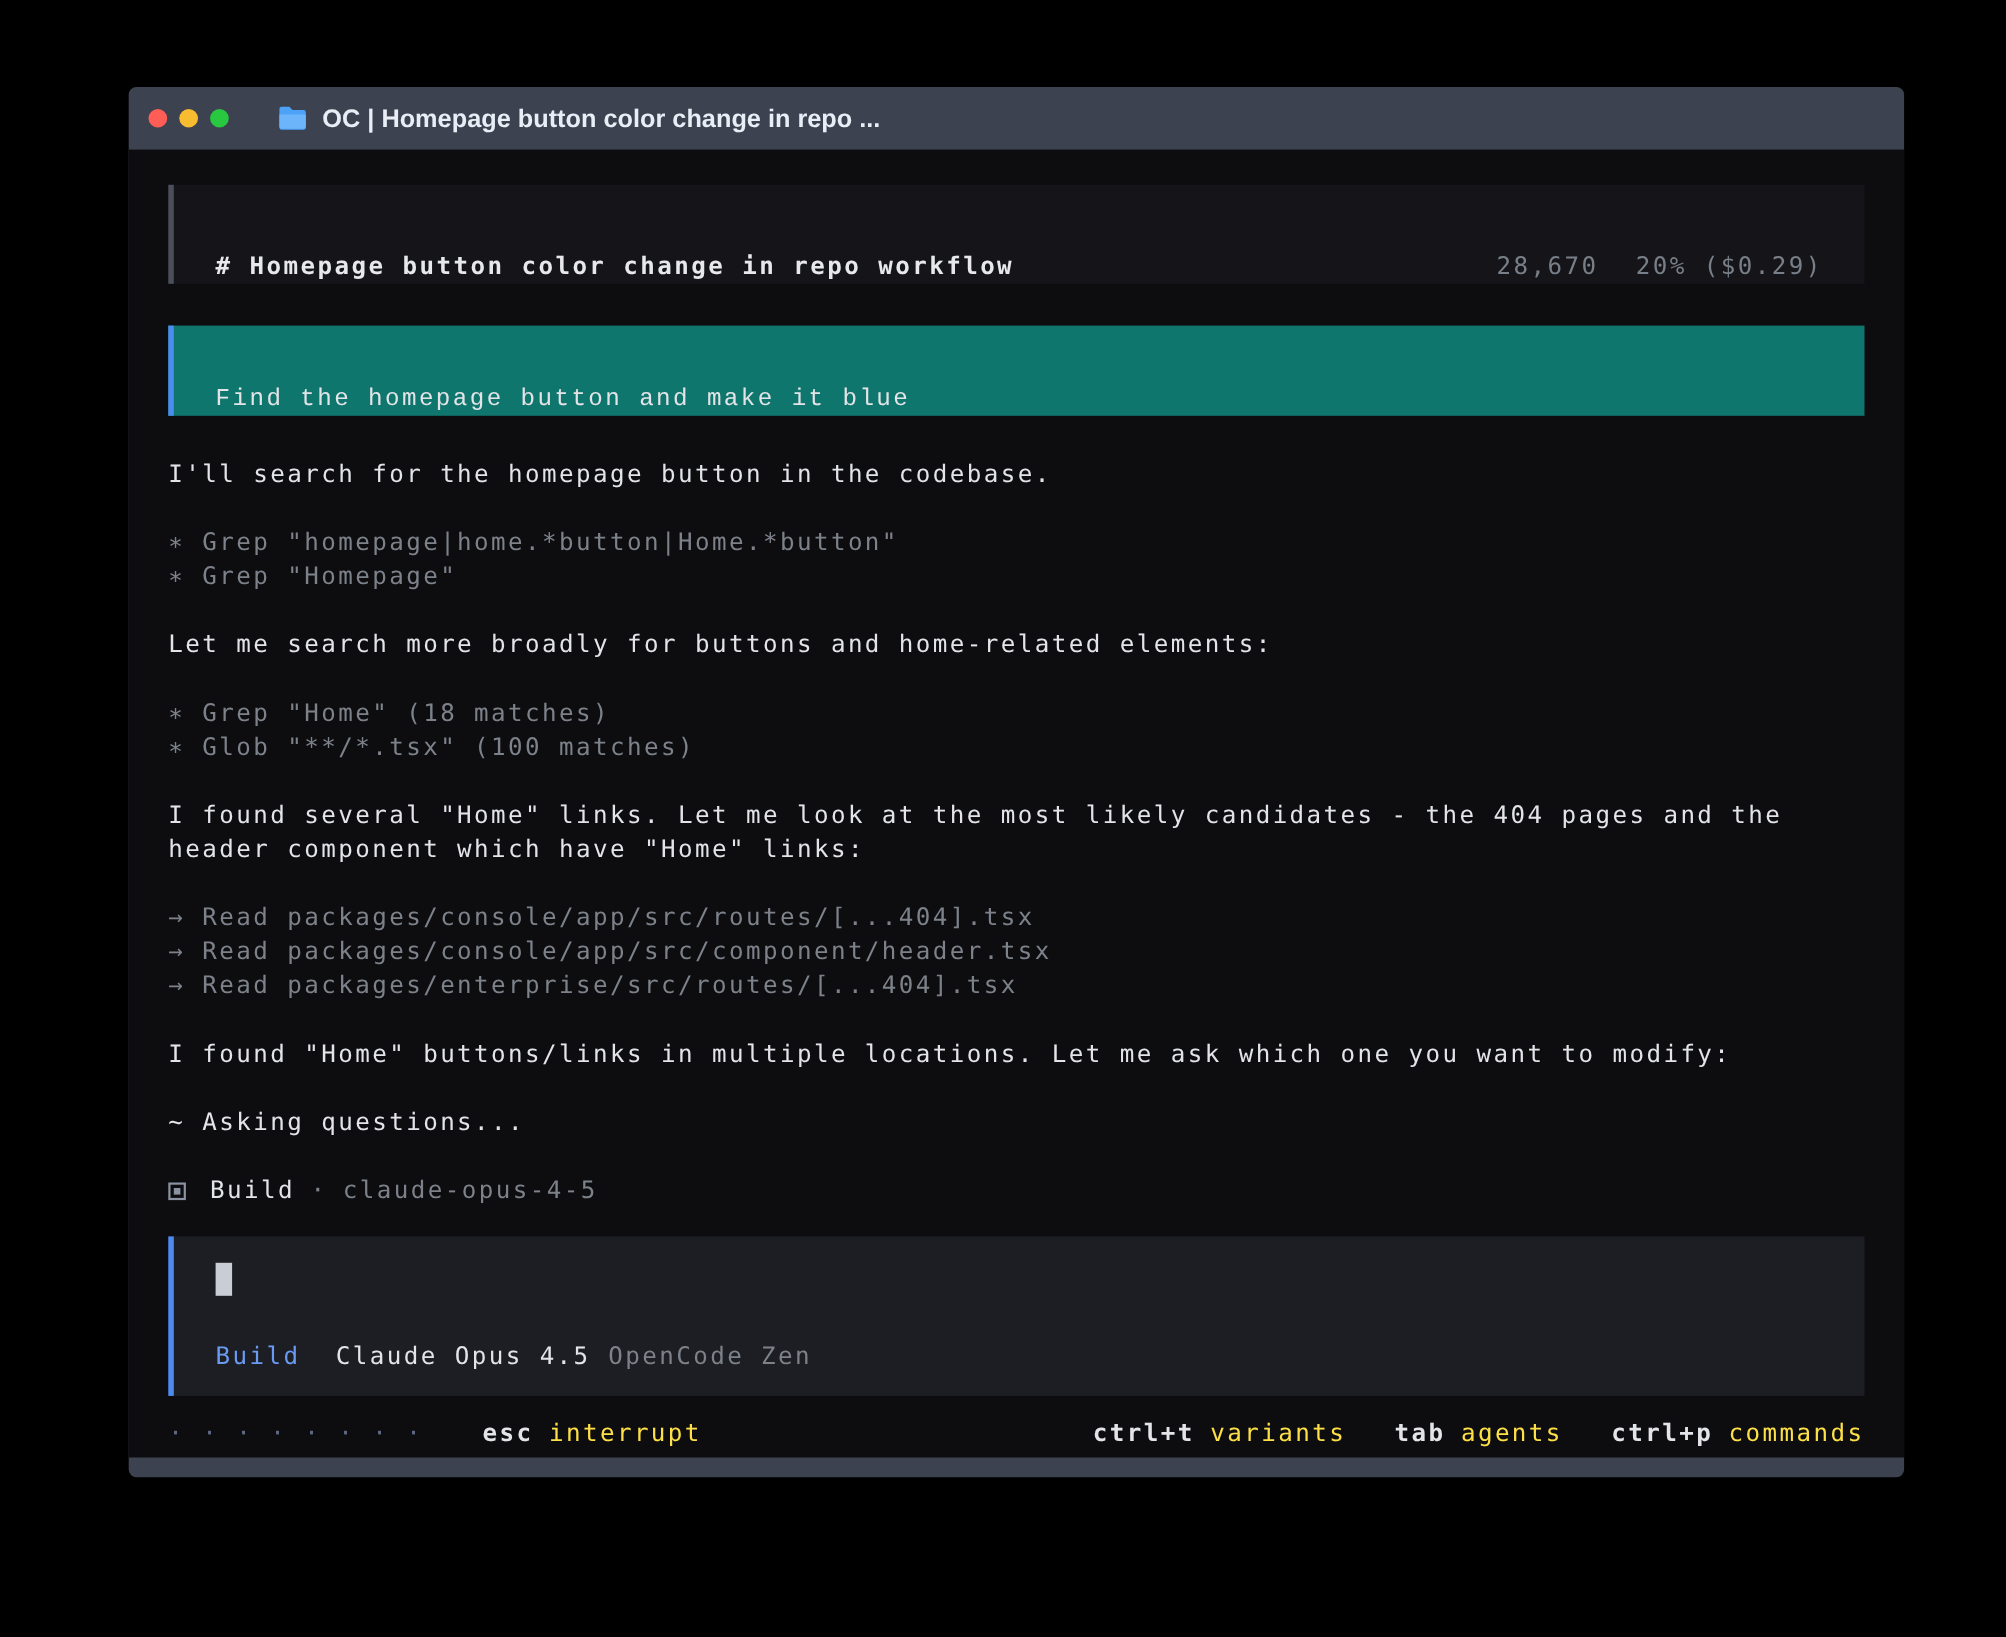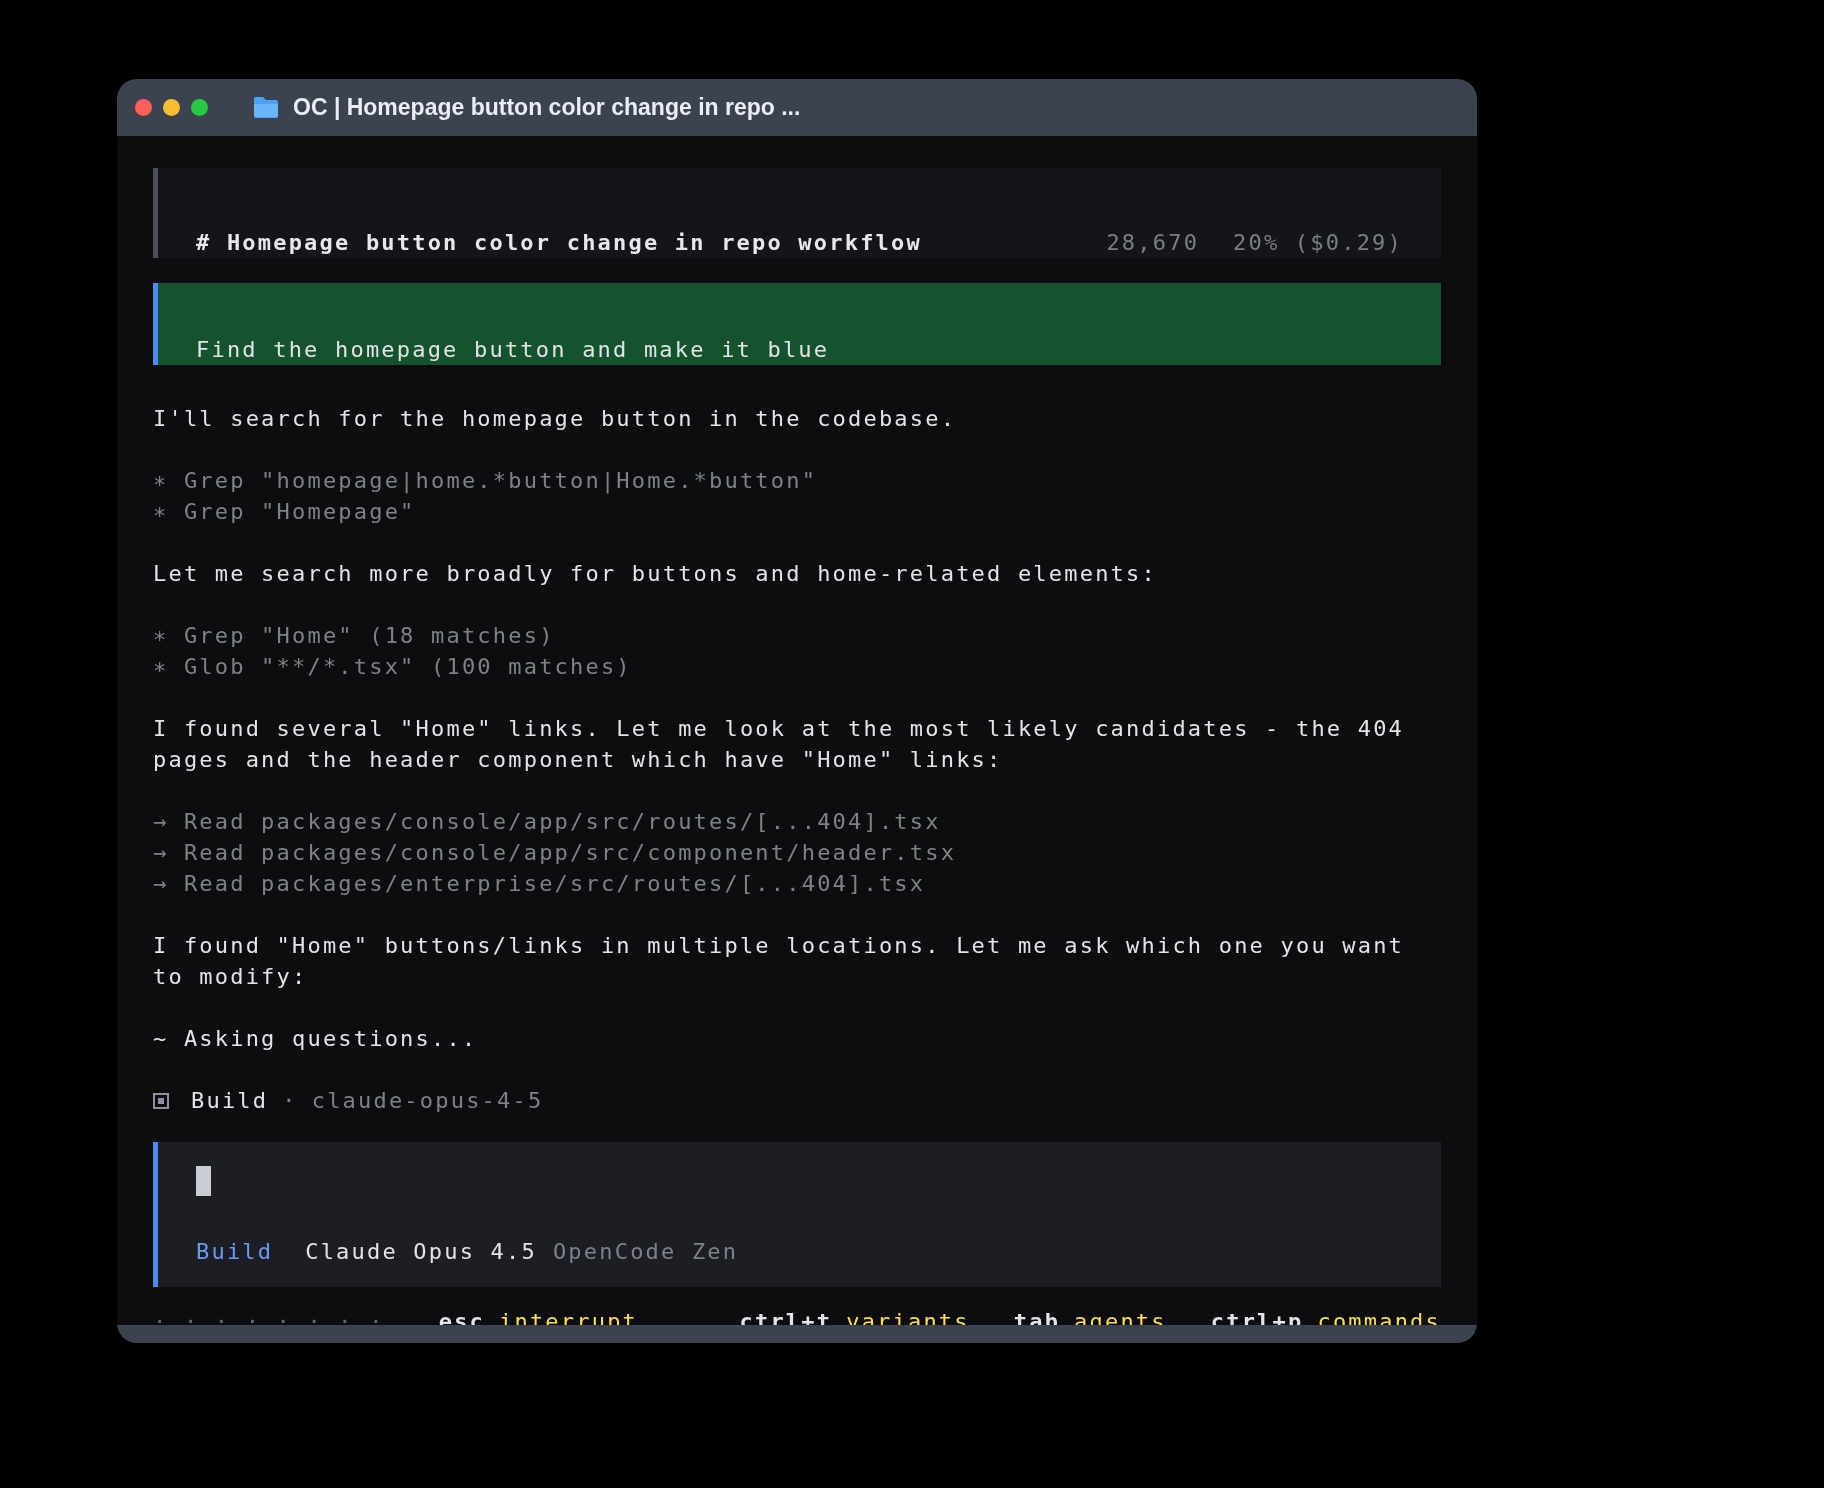--- a/index.html
+++ b/index.html
@@ -2,22 +2,22 @@
 <html><head>
 <meta charset="utf-8">
 <style>
   * { margin:0; padding:0; box-sizing:border-box; }
   html,body { background:#000; }
   body {
     width:1824px; height:1488px; position:relative; overflow:hidden;
     font-family:"DejaVu Sans Mono", monospace;
   }
   .window {
-    position:absolute; left:117px; top:79px; width:1360px; height:1264px;
-    background:#3c4250; border-radius:20px; overflow:hidden;
+    position:absolute; left:117px; top:79px; width:1614px; height:1264px;
+    background:#3c4250; border-radius:7px; overflow:hidden;
     display:flex; flex-direction:column;
   }
   
   .titlebar {
     height:57px; flex:0 0 auto; display:flex; align-items:center;
     padding:0 18px;
   }
   .lights { display:flex; align-items:center; gap:11px; }
   .light { width:17px; height:17px; border-radius:50%; }
   .light.red { background:#ff5d55; }
@@ -35,21 +35,21 @@
     font-size:22px; letter-spacing:2.2px; line-height:31px; color:#e2e4e8;
   }
   .block { border-left:5px solid; padding:0 38px; display:flex; align-items:flex-end; }
   .session-header {
     height:90px; background:#151519; border-color:#4a4f59;
     justify-content:space-between;
   }
   .session-title { font-weight:bold; color:#e6e8ec; white-space:nowrap; }
   .session-stats { display:flex; gap:34px; color:#797f88; white-space:nowrap; }
   .user-block {
-    height:82px; background:#14532d; border-color:#4d8bf0; margin-top:25px;
+    height:82px; background:#0f766e; border-color:#4d8bf0; margin-top:38px;font-family:Liberation Mono, monospace;
   }
   .user-text { color:#e2e4e8; }
   
   .convo { margin-top:38px; }
   .line { white-space:normal; }
   .t { color:#e2e4e8; }
   .g { color:#7d828a; }
   .gap { margin-top:31px; }
   .agent-line { display:flex; align-items:center; }
   .agent-box {

